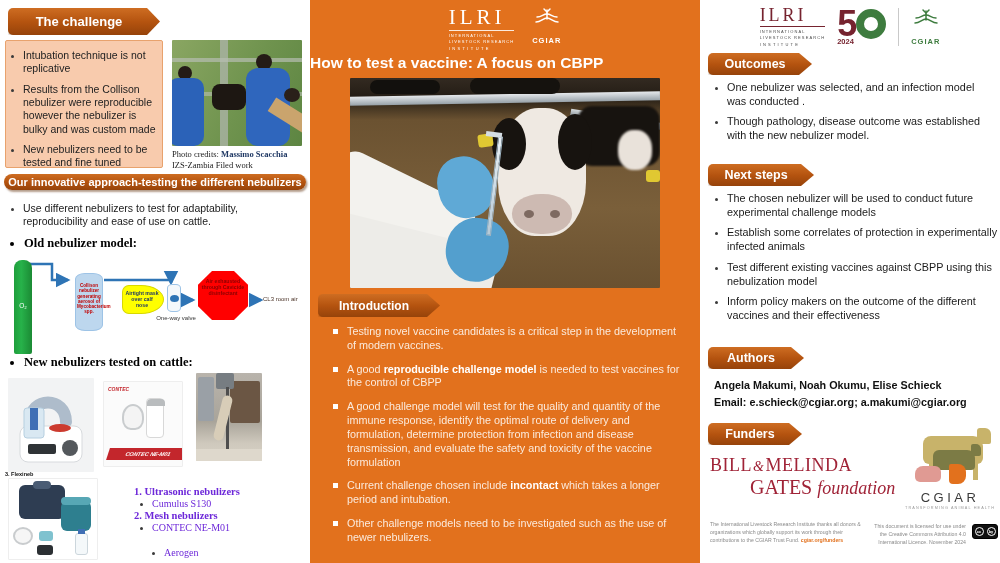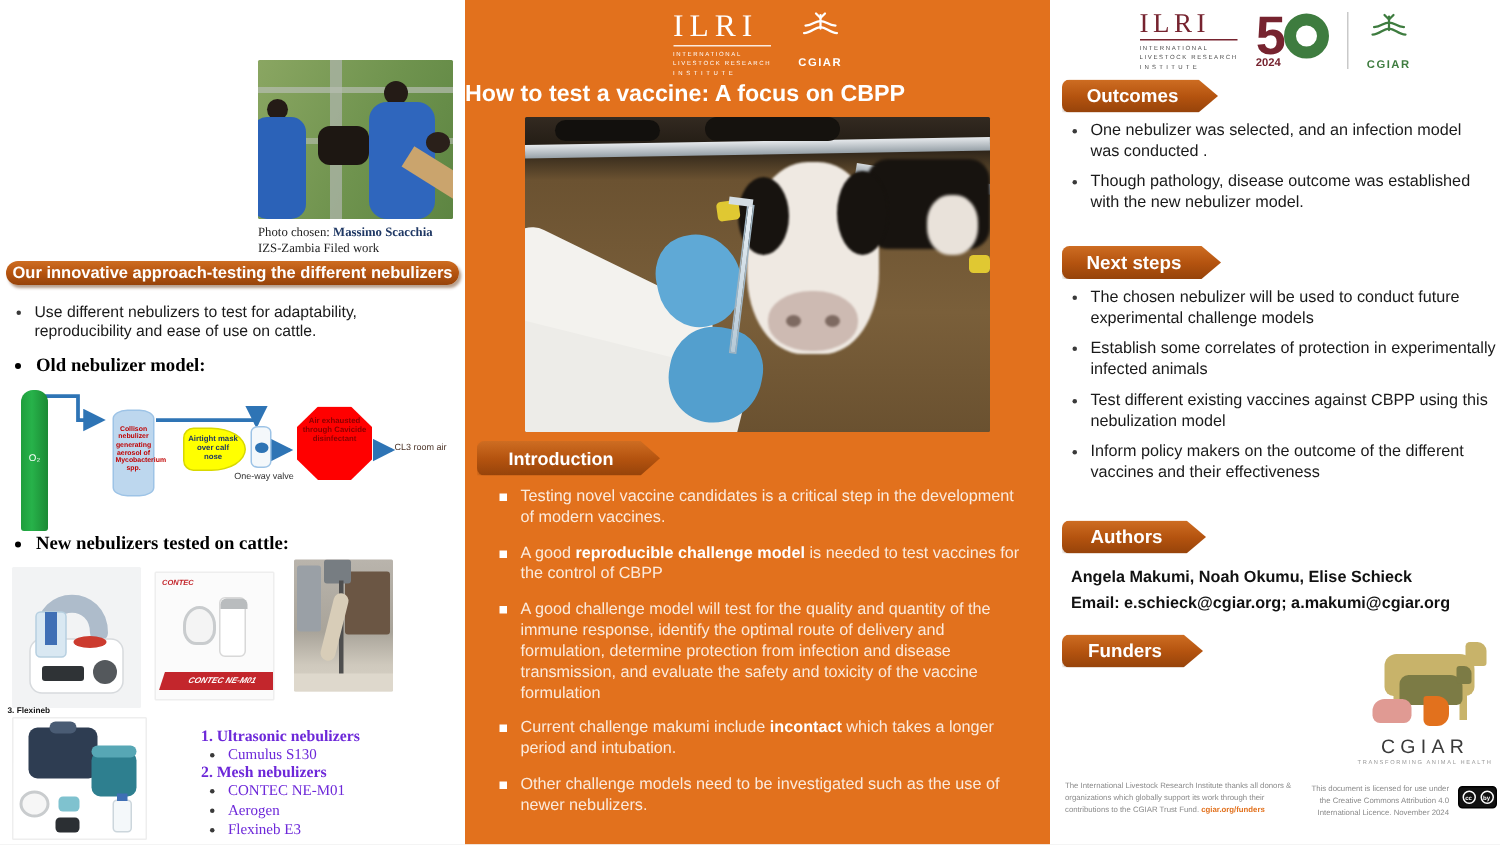--- a/index.html
+++ b/index.html
@@ -61,37 +61,47 @@
   .cc-badge{position:absolute;display:flex;align-items:center;justify-content:center;gap:3px;background:#111;border-radius:3px;border:1px solid #000}
   .cc-circle{width:9px;height:9px;border:1px solid #fff;border-radius:50%;color:#fff;font-size:4px;display:flex;align-items:center;justify-content:center;font-weight:bold}
 </style>
 </head>
 <body>
 
 <div class="poster">
 
   <div class="col col-left">
 
-
+    <div class="chev" style="left:8px;top:8px;width:152px;height:27px;font-size:13px">
+      <span>The challenge</span>
+    </div>
+
+    <div class="peach">
+      <ul class="blist">
+        <li>Intubation technique is not replicative</li>
+        <li>Results from the Collison nebulizer were reproducible however the nebulizer is bulky and was custom made</li>
+        <li>New nebulizers need to be tested and fine tuned</li>
+      </ul>
+    </div>
 
     <div class="photo" style="left:172px;top:40px;width:130px;height:106px;background:linear-gradient(115deg,#8aa662 0%,#6f934e 55%,#5d8542 100%)">
       <div class="p-shape" style="left:48px;top:0;width:8px;height:106px;background:#aab3a5;opacity:.8"></div>
       <div class="p-shape" style="left:0;top:18px;width:130px;height:4px;background:#b7beb2;opacity:.7"></div>
       <div class="p-shape" style="left:0;top:52px;width:130px;height:4px;background:#b7beb2;opacity:.6"></div>
       <div class="p-shape" style="left:6px;top:26px;width:14px;height:14px;border-radius:50%;background:#241b16"></div>
       <div class="p-shape" style="left:-4px;top:38px;width:36px;height:68px;border-radius:10px;background:#2b62b8"></div>
       <div class="p-shape" style="left:84px;top:14px;width:16px;height:16px;border-radius:50%;background:#241b16"></div>
       <div class="p-shape" style="left:74px;top:28px;width:44px;height:78px;border-radius:12px;background:#2f66bd"></div>
       <div class="p-shape" style="left:112px;top:48px;width:16px;height:14px;border-radius:50%;background:#2a201a"></div>
       <div class="p-shape" style="left:40px;top:44px;width:34px;height:26px;border-radius:8px;background:#1d1712"></div>
       <div class="p-shape" style="left:96px;top:70px;width:52px;height:16px;background:#caa46d;transform:rotate(32deg)"></div>
     </div>
 
     <div class="abs serif" style="left:172px;top:149px;width:136px;font-size:8.5px;line-height:1.3;color:#222">
-      <span>Photo chosen: </span><span style="font-weight:bold;color:#1F3864">Massimo Scacchia</span>
+      <span>Photo credits: </span><span style="font-weight:bold;color:#1F3864">Massimo Scacchia</span>
       <div>IZS-Zambia Filed work</div>
     </div>
 
     <div class="rbanner" style="left:4px;top:174px;width:302px;height:16px;font-size:11px">
       <span>Our innovative approach-testing the different nebulizers</span>
     </div>
 
     <ul class="blist abs" style="left:8px;top:202px;width:292px;font-size:10.5px">
       <li>Use different  nebulizers to test for adaptability, reproducibility and ease of use on cattle.</li>
     </ul>
@@ -185,21 +195,21 @@
     </div>
 
     <div class="abs serif" style="left:134px;top:486px;width:172px;line-height:1.12;color:#6d28d9">
       <div style="font-weight:bold;font-size:10.5px">1. Ultrasonic nebulizers</div>
       <ul class="blist" style="font-size:10px;padding-left:18px">
           <li style="margin:0">Cumulus S130</li>
         </ul>
       <div style="font-weight:bold;font-size:10.5px">2. Mesh nebulizers</div>
       <ul class="blist" style="font-size:10px;padding-left:18px">
         <li style="margin:0">CONTEC NE-M01</li>
-        <li style="margin:0">Aerogen</li>
+        <li style="margin:12px">Aerogen</li>
         <li style="margin:0">Flexineb E3</li>
       </ul>
     </div>
   </div>
 
   <div class="col col-center">
 
     <div class="logo-row" style="left:0;top:7px;width:390px;gap:18px">
       <div style="color:#fff">
         <div class="ilri-word" style="border-color:rgba(255,255,255,.85)">ILRI</div>
@@ -251,21 +261,21 @@
     </div>
 
     <div class="chev" style="left:8px;top:294px;width:122px;height:23px;font-size:12px">
       <span>Introduction</span>
     </div>
 
     <ul class="sqlist abs" style="left:22px;top:325px;width:352px;font-size:10.8px;color:#FBEADC">
       <li><span>Testing novel vaccine candidates is a critical step in the development of modern vaccines.</span><b style="color:#fff"></b><span></span></li>
       <li><span>A good </span><b style="color:#fff">reproducible challenge model</b><span> is needed to test vaccines for the control of CBPP</span></li>
       <li><span>A good challenge model will test for the quality and quantity of the immune response,  identify the optimal route of delivery and formulation, determine protection from infection and disease transmission, and evaluate the safety and toxicity of the vaccine formulation</span><b style="color:#fff"></b><span></span></li>
-      <li><span>Current challenge makumi include </span><b style="color:#fff">incontact</b><span> which takes a longer period and intubation.</span></li>
+      <li><span>Current challenge chosen include </span><b style="color:#fff">incontact</b><span> which takes a longer period and intubation.</span></li>
       <li><span>Other challenge models need to be investigated such as the use of newer nebulizers.</span><b style="color:#fff"></b><span></span></li>
     </ul>
   </div>
 
   <div class="col col-right">
 
     <div class="logo-row" style="left:0;top:6px;width:300px;gap:12px;align-items:center">
       <div style="color:#76232F">
         <div class="ilri-word" style="font-size:18px;border-color:#76232F;letter-spacing:3px">ILRI</div>
         <div class="ilri-sub" style="color:#4a4a4a">
@@ -320,20 +330,29 @@
     </div>
     <div class="abs" style="left:14px;top:377px;width:282px;font-size:10.8px;font-weight:600;line-height:1.55;color:#111">
       <div>Angela Makumi, Noah Okumu, Elise Schieck</div>
       <div>Email: e.schieck@cgiar.org; a.makumi@cgiar.org</div>
     </div>
 
     <div class="chev" style="left:8px;top:423px;width:94px;height:22px;font-size:12.5px">
       <span>Funders</span>
     </div>
 
+    <div class="gates abs" style="left:10px;top:456px;width:200px">
+      <div style="font-size:18px;letter-spacing:.5px">
+        <span>BILL</span><span style="font-style:italic;font-size:14px;padding:0 1px">&amp;</span><span>MELINDA</span>
+      </div>
+      <div style="font-size:20px;margin-left:40px;margin-top:2px">
+        <span>GATES</span>
+        <span style="font-style:italic;font-size:18px">foundation</span>
+      </div>
+    </div>
 
     <div class="abs" style="left:203px;top:428px;width:94px;text-align:center">
       <div style="position:relative;height:62px">
         <div class="p-shape" style="left:20px;top:8px;width:60px;height:28px;background:#C8B36A;border-radius:8px 10px 6px 6px"></div>
         <div class="p-shape" style="left:74px;top:0;width:14px;height:16px;background:#C8B36A;border-radius:3px 6px 2px 2px"></div>
         <div class="p-shape" style="left:26px;top:34px;width:5px;height:18px;background:#C8B36A"></div>
         <div class="p-shape" style="left:70px;top:34px;width:5px;height:18px;background:#C8B36A"></div>
         <div class="p-shape" style="left:30px;top:22px;width:42px;height:20px;background:#7C7B45;border-radius:6px 8px 4px 4px"></div>
         <div class="p-shape" style="left:68px;top:16px;width:10px;height:12px;background:#7C7B45;border-radius:2px 5px 2px 2px"></div>
         <div class="p-shape" style="left:12px;top:38px;width:26px;height:16px;background:#E09A93;border-radius:8px 6px 5px 5px"></div>

